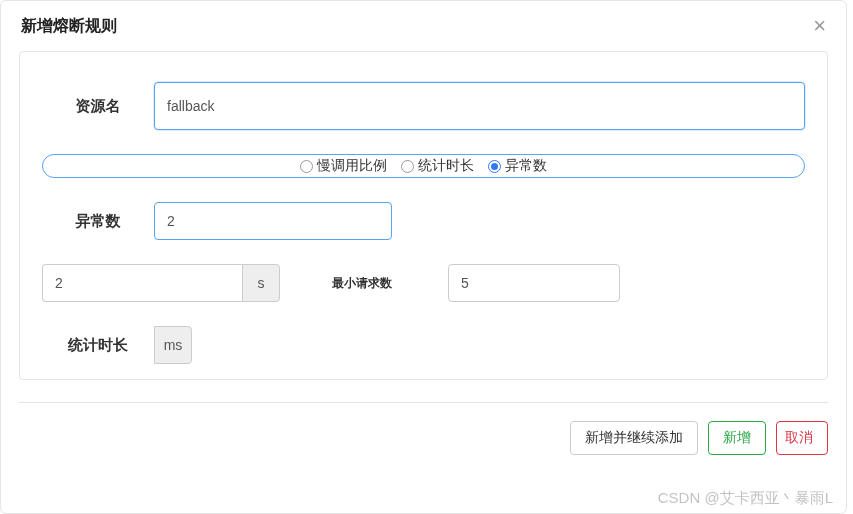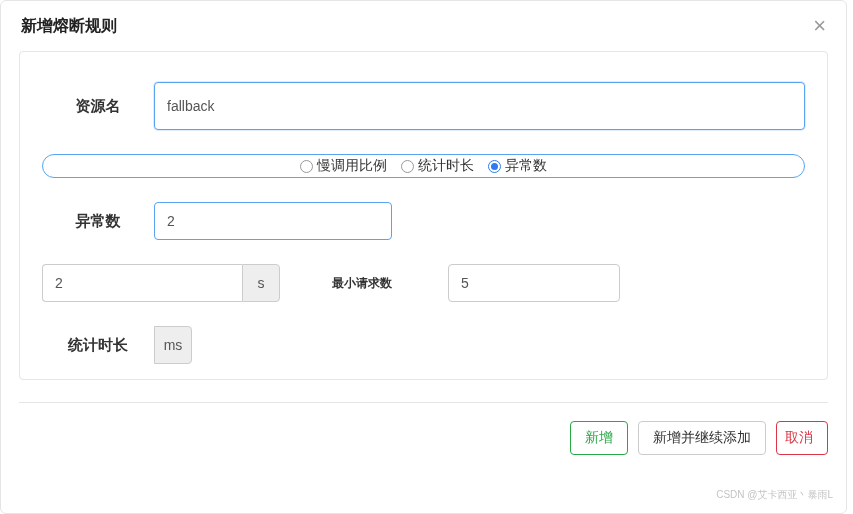--- a/index.html
+++ b/index.html
@@ -192,24 +192,24 @@
       font-size: 14px;
       cursor: pointer;
       display: flex;
       align-items: center;
     }
     .btn-default { color: #333; }
     .btn-primary { color: #28a745; border-color: #28a745; }
     .btn-danger { color: #dc3545; border-color: #dc3545; padding-left: 8px; }
     .watermark {
       position: absolute;
-      bottom: 12px;
+      bottom: 6px;
       right: 20px;
       color: rgba(120,120,120,0.45);
-      font-size: 10px;
+      font-size: 15px;
       pointer-events: none;
     }
   </style>
 </head>
 <body>
 
 <div class="modal">
   <div class="modal-header">
     <div class="modal-title">新增熔断规则</div>
     <div class="close-icon">×</div>
@@ -257,19 +257,19 @@
     <div class="form-row" style="margin-bottom:0;">
       <div class="label">统计时长</div>
       <div class="input-group">
         <div class="unit-addon">ms</div>
       </div>
     </div>
 
   </div>
 
   <div class="modal-footer">
+    <button class="btn btn-default">新增并继续添加</button>
     <button class="btn btn-primary">新增</button>
-    <button class="btn btn-default">新增并继续添加</button>
     <button class="btn btn-danger">取消</button>
   </div>
 </div>
 
 <div class="watermark">CSDN @艾卡西亚丶暴雨L</div>
 
 </body></html>

